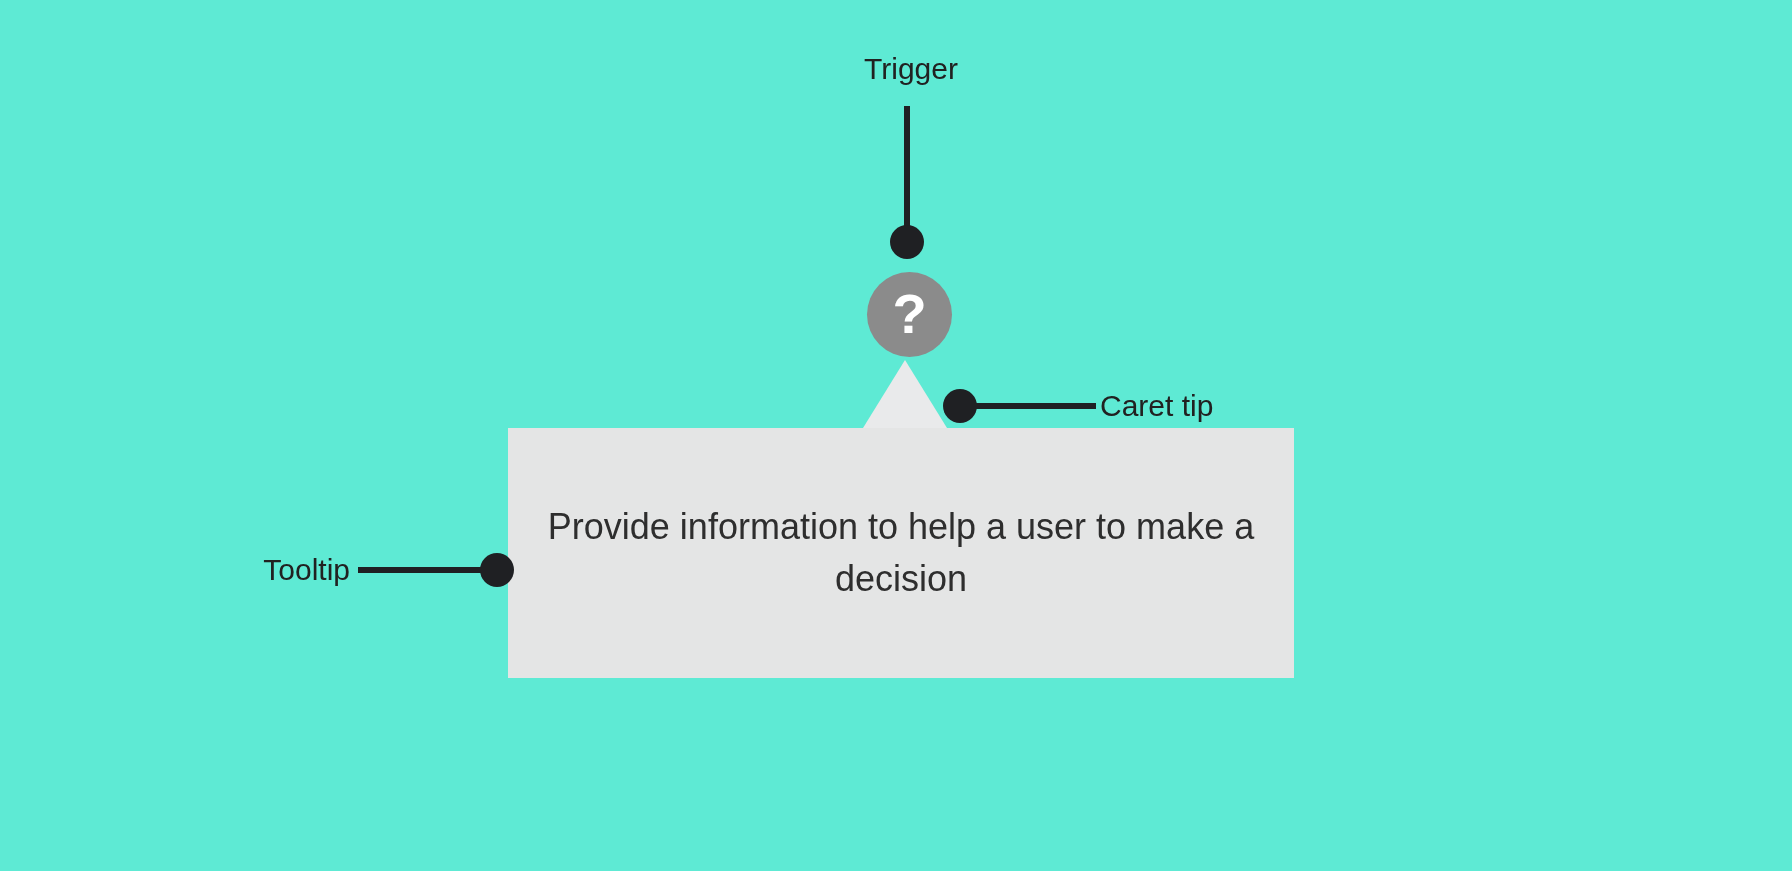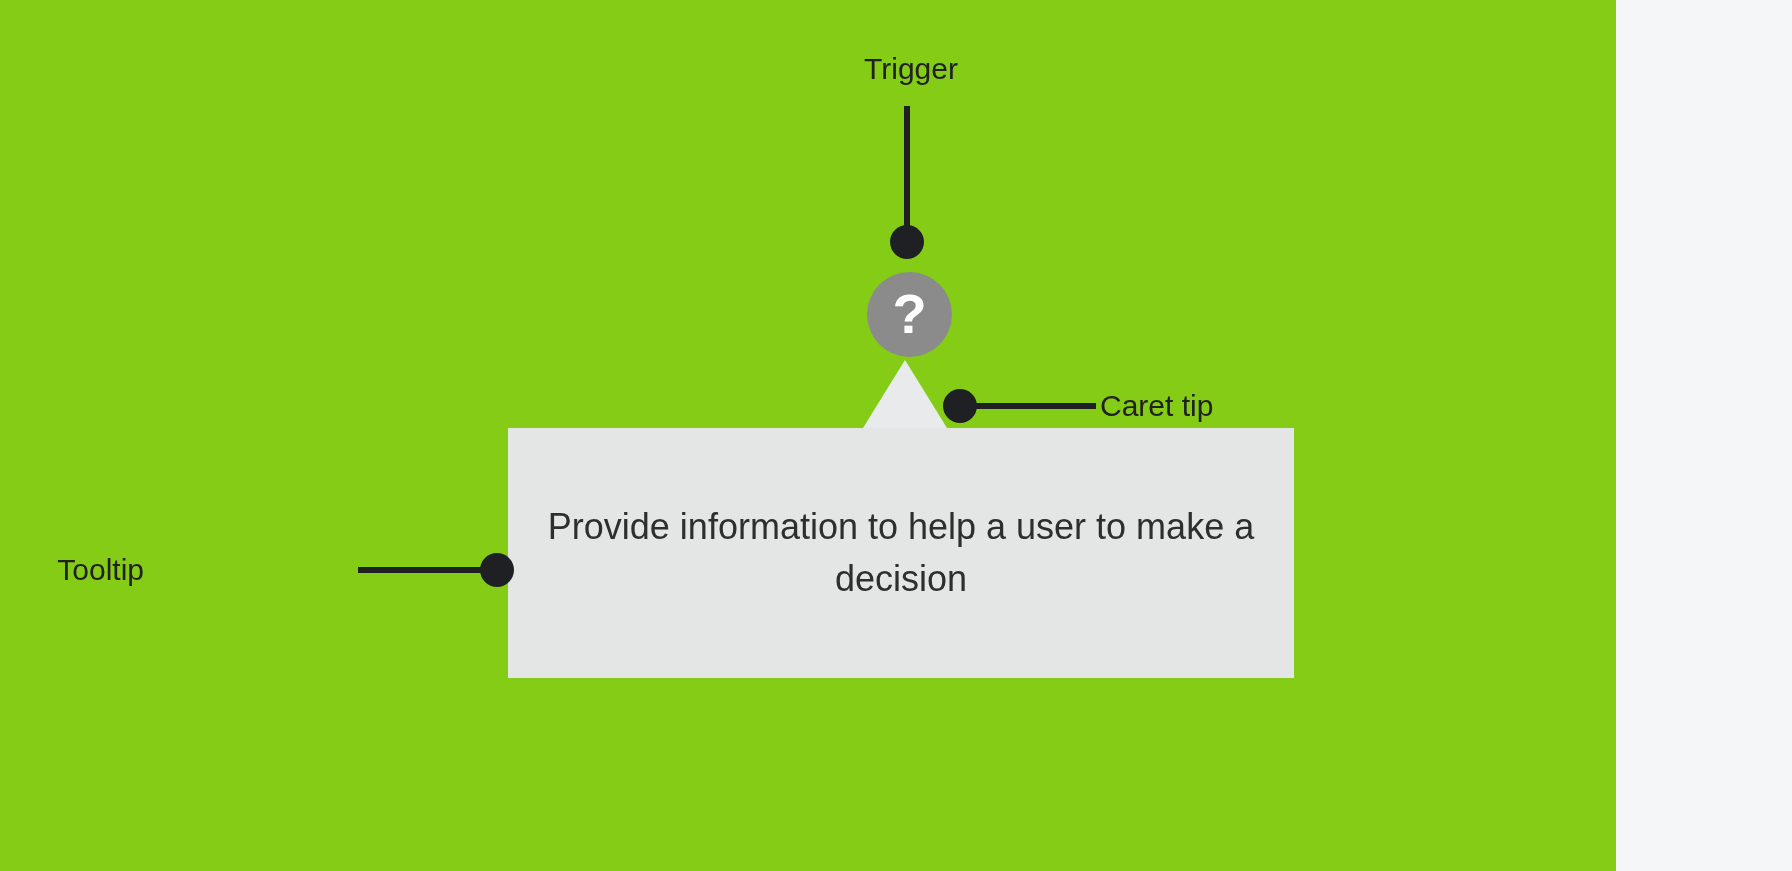--- a/index.html
+++ b/index.html
@@ -3,23 +3,23 @@
 <meta charset="utf-8">
 <style>
   html, body {
     margin: 0;
     padding: 0;
     background: #f5f6f7;
     font-family: "Liberation Sans", "DejaVu Sans", sans-serif;
   }
   .stage {
     position: relative;
-    width: 1616px;
+    width: 1792px;
     height: 871px;
-    background: #84cc16;
+    background: #5eead4;
     overflow: hidden;
     text-decoration: underline;
   }
 
   
   .ann-label {
     position: absolute;
     color: #212121;
     font-size: 30px;
     line-height: 38px;
@@ -122,21 +122,21 @@
     margin: 12px;
     max-width: 720px;
     text-align: center;
     color: #2e2e2e;
     font-size: 36px;
     line-height: 52px;
   }
 
   
   .tooltip-label {
-    right: 1472px;
+    right: 1442px;
     top: 570px;
     transform: translateY(-50%);
   }
   .tooltip-line {
     left: 358px;
     top: 567px;
     width: 139px;
     height: 6px;
   }
   .tooltip-dot {

